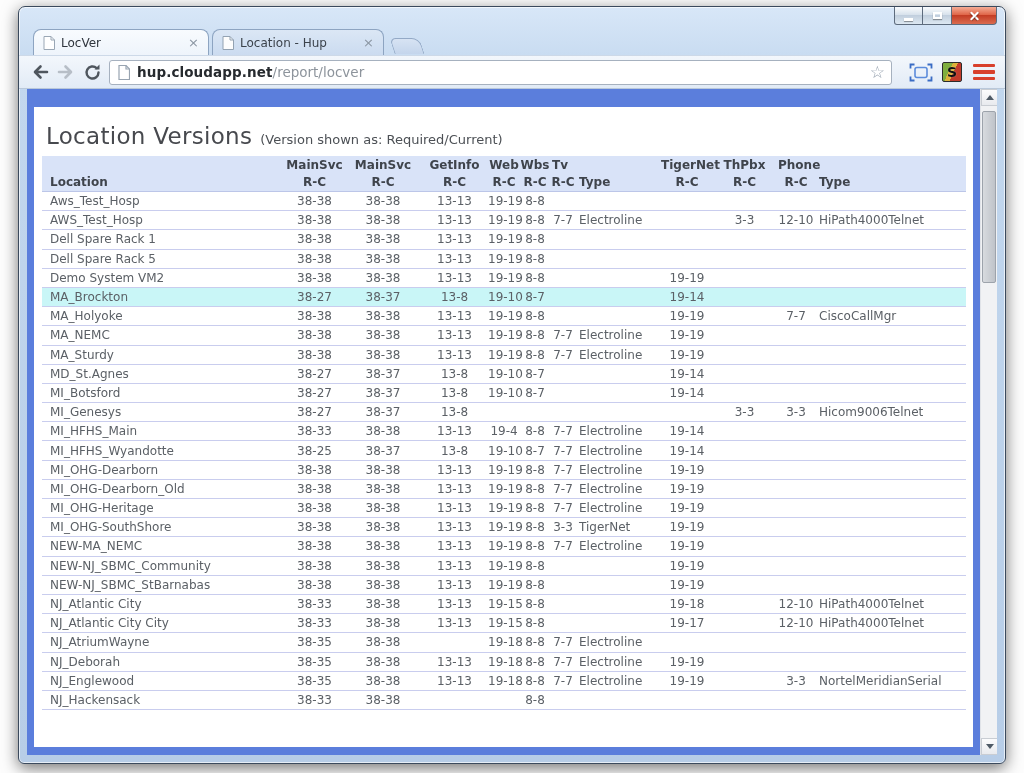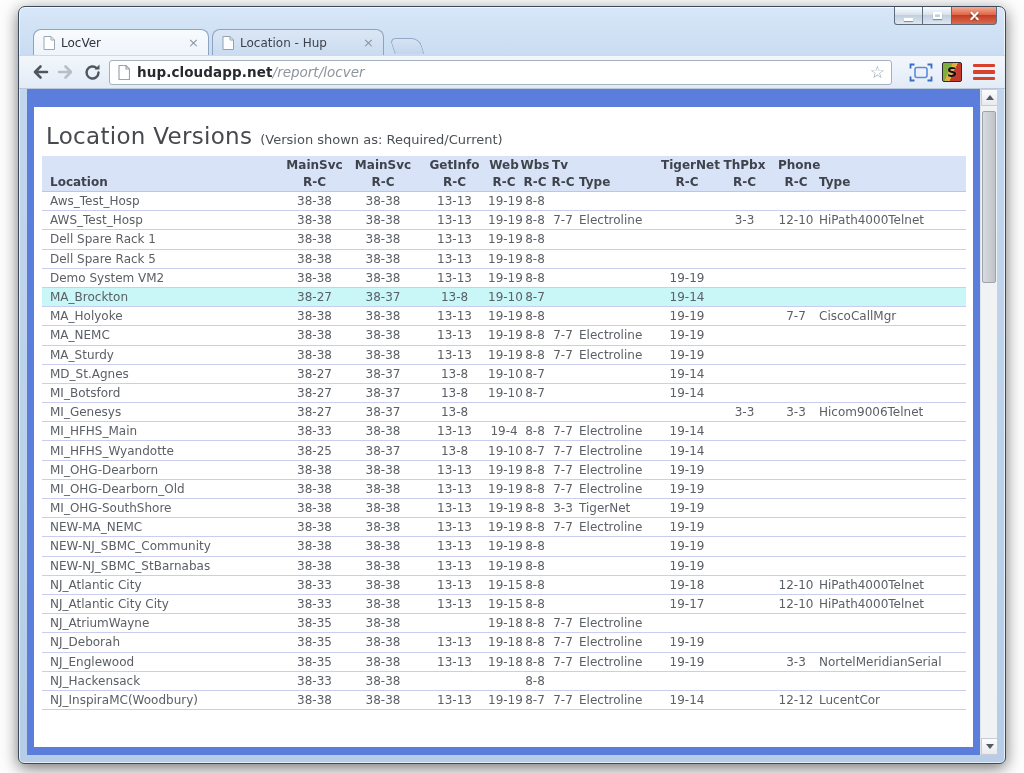--- a/index.html
+++ b/index.html
@@ -59,21 +59,21 @@
     border-top:1px solid #cdd9e8;border-bottom:1px solid #b9c8da;
     display:flex;align-items:center;padding:0 10px 0 8px;box-sizing:border-box;position:relative;z-index:2;
   }
   .nav{width:26px;height:26px;display:flex;align-items:center;justify-content:center;flex:none;}
   .omnibox{
     flex:1;height:25px;margin:0 8px 0 4px;background:#fff;border:1px solid #a6b1bf;border-radius:3px;
     display:flex;align-items:center;padding:8px 6px;box-sizing:border-box;position:relative;
   }
   .omnibox .docicon{margin:0 7px 0 2px;flex:none;}
   .url-host{font-size:13.5px;color:#262a2e;font-weight:bold;letter-spacing:.1px;}
-  .url-path{font-size:13.5px;color:#8d949c;font-style:italic;}
+  .url-path{font-size:13.5px;color:#8d949c;}
   .star{margin-left:auto;font-size:17px;color:#98a3b0;line-height:17px;flex:none;cursor:default;}
   .ext{margin-left:9px;flex:none;display:flex;align-items:center;justify-content:center;}
   .s-icon{
     width:20px;height:20px;border:1px solid #2c2c2c;box-sizing:border-box;border-radius:2px;
     background:linear-gradient(115deg,#7fae3e 0 37%,#ddb13a 37% 56%,#c23b2b 56%);
     color:#101010;font-weight:bold;font-size:14px;line-height:18px;text-align:center;
     text-shadow:0 0 1px rgba(255,255,255,.6);
   }
   .menu{margin-left:11px;display:flex;flex-direction:column;gap:3px;flex:none;cursor:default;}
   .menu i{display:block;width:22px;height:3.5px;background:#d8402c;border-radius:1px;}
@@ -456,20 +456,34 @@
                 <td class="c-rc">19-19</td>
                 <td class="c-rc">8-8</td>
                 <td class="c-rc">7-7</td>
                 <td class="c-type">Electroline</td>
                 <td class="c-rc">19-19</td>
                 <td class="c-rc"></td>
                 <td class="c-rc"></td>
                 <td class="c-type"></td>
               </tr>
               <tr>
+                <td class="c-loc">MI_OHG-Heritage</td>
+                <td class="c-rc">38-38</td>
+                <td class="c-rc">38-38</td>
+                <td class="c-rc">13-13</td>
+                <td class="c-rc">19-19</td>
+                <td class="c-rc">8-8</td>
+                <td class="c-rc">7-7</td>
+                <td class="c-type">Electroline</td>
+                <td class="c-rc">19-19</td>
+                <td class="c-rc"></td>
+                <td class="c-rc"></td>
+                <td class="c-type"></td>
+              </tr>
+              <tr>
                 <td class="c-loc">MI_OHG-SouthShore</td>
                 <td class="c-rc">38-38</td>
                 <td class="c-rc">38-38</td>
                 <td class="c-rc">13-13</td>
                 <td class="c-rc">19-19</td>
                 <td class="c-rc">8-8</td>
                 <td class="c-rc">3-3</td>
                 <td class="c-type">TigerNet</td>
                 <td class="c-rc">19-19</td>
                 <td class="c-rc"></td>
@@ -594,34 +608,20 @@
                 <td class="c-rc">38-38</td>
                 <td class="c-rc"></td>
                 <td class="c-rc"></td>
                 <td class="c-rc">8-8</td>
                 <td class="c-rc"></td>
                 <td class="c-type"></td>
                 <td class="c-rc"></td>
                 <td class="c-rc"></td>
                 <td class="c-rc"></td>
                 <td class="c-type"></td>
-              </tr>
-              <tr>
-                <td class="c-loc">NJ_InspiraMC(Woodbury)</td>
-                <td class="c-rc">38-38</td>
-                <td class="c-rc">38-38</td>
-                <td class="c-rc">13-13</td>
-                <td class="c-rc">19-19</td>
-                <td class="c-rc">8-7</td>
-                <td class="c-rc">7-7</td>
-                <td class="c-type">Electroline</td>
-                <td class="c-rc">19-14</td>
-                <td class="c-rc"></td>
-                <td class="c-rc">12-12</td>
-                <td class="c-type">LucentCor</td>
               </tr>
             </tbody>
           </table>
       </div>
     </div>
     <div class="scrollbar">
       <div class="sb-btn up">
           <i class="tri-up"></i>
         </div>
       <div class="sb-thumb"></div>

